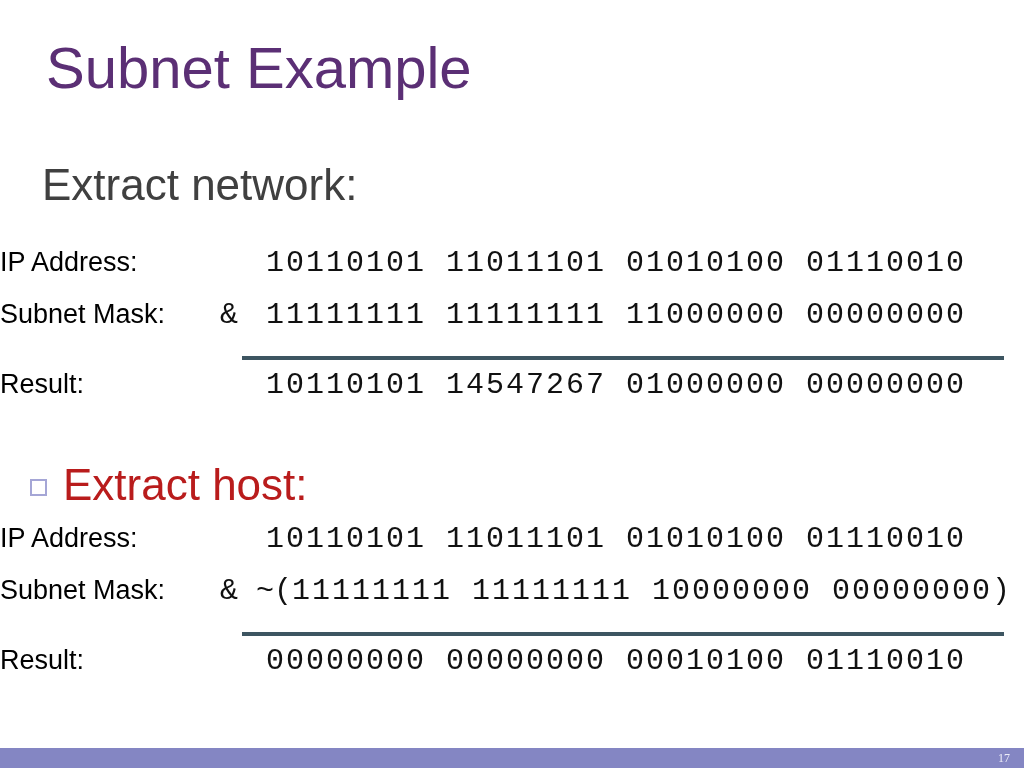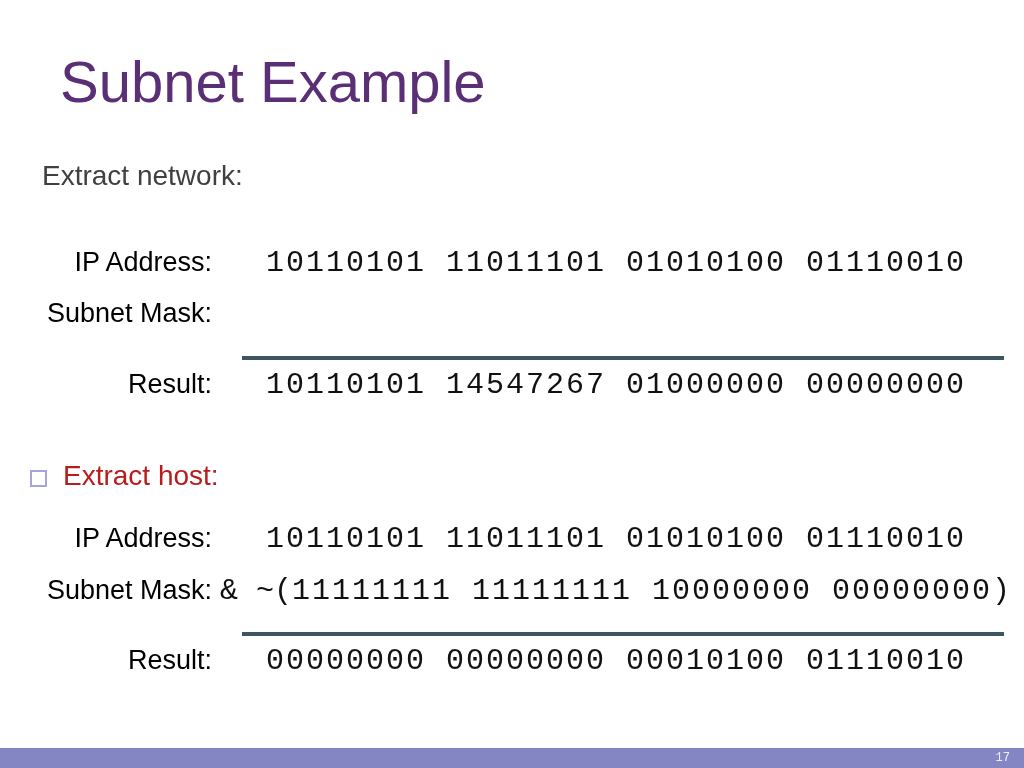--- a/index.html
+++ b/index.html
@@ -14,34 +14,34 @@
     height: 768px;
     background: #ffffff;
     overflow: hidden;
   }
 
   
   .title {
     position: absolute;
     left: 42px;
     top: 30px;
-    margin: 18px;
+    margin: 4px;
     font-size: 58px;
     font-weight: 400;
     letter-spacing: 0px;
     color: #5b2f75;
     font-family: "Liberation Sans", sans-serif;
   }
 
   
   .heading {
     position: absolute;
     left: 42px;
     margin: 0;
-    font-size: 28px;
+    font-size: 44px;
     font-weight: 400;
   }
   .heading-network {
     top: 160px;
     color: #404040;
   }
   .heading-host {
     top: 460px;
     left: 30px;
     color: #b91c1c;
@@ -68,21 +68,21 @@
   .calc-block-2 { top: 522px; }
 
   .calc-row {
     display: flex;
     align-items: baseline;
     height: 52px;
   }
   .calc-label {
     width: 212px;
     flex: 0 0 212px;
-    text-align: right;
+    text-align: left;
     font-size: 27px;
     color: #000000;
     font-family: "Liberation Sans", sans-serif;
     white-space: nowrap;
   }
   .calc-value {
     padding-left: 4px;
     white-space: pre;
     font-size: 30px;
     color: #111111;
@@ -114,40 +114,41 @@
     width: 1024px;
     height: 20px;
     background: #8486c3;
   }
   .page-number {
     position: absolute;
     right: 14px;
     top: 3px;
     font-size: 12px;
     color: #ededf8;
-    font-family: Liberation Mono, monospace;
+    font-family: Liberation Serif, serif;
     margin-left: 7px;
   }
 </style>
 </head>
 <body>
 
 <div class="slide">
 
   <h1 class="title">Subnet Example</h1>
 
   <h2 class="heading heading-network">Extract network:</h2>
 
   <div class="calc-block calc-block-1">
     <div class="calc-row">
       <div class="calc-label">IP Address:</div>
       <div class="calc-value"><span class="op"></span><span class="binary">10110101 11011101 01010100 01110010</span></div>
     </div>
     <div class="calc-row">
       <div class="calc-label">Subnet Mask:</div>
+      <div class="calc-value"><span class="op">&amp;</span><span class="binary">11111111 11111111 11000000 00000000</span></div>
     </div>
     <div class="rule-line"></div>
     <div class="calc-row">
       <div class="calc-label">Result:</div>
       <div class="calc-value"><span class="op"></span><span class="binary">10110101 14547267 01000000 00000000</span></div>
     </div>
   </div>
 
   <h2 class="heading heading-host">
       <span class="bullet-square"></span>

